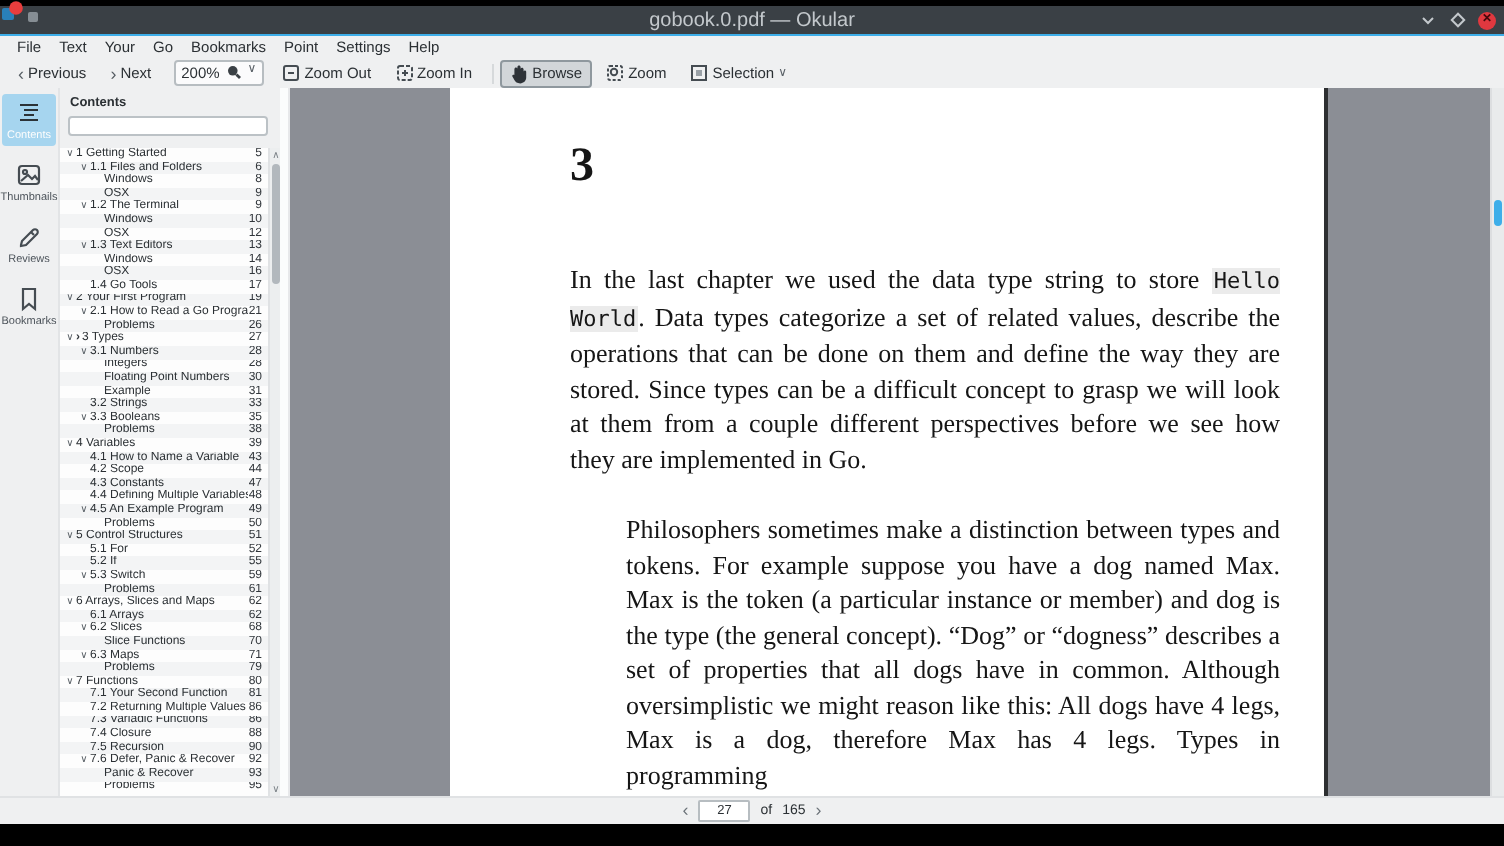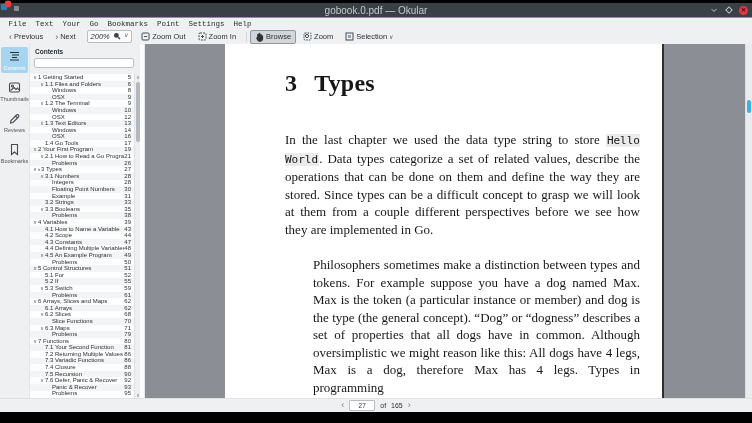--- a/index.html
+++ b/index.html
@@ -16,30 +16,30 @@
   .pinicon{position:absolute;left:14px;top:3px;width:5px;height:5px;
     background:#9aa1a7;border-radius:1px;opacity:.8;}
   .wintitle{flex:1;text-align:center;font-size:10px;color:#c3c8cc;}
   .winbtns{position:absolute;right:4px;top:0;height:14px;display:flex;align-items:center;gap:6px;}
   .winbtn{width:9px;height:9px;display:flex;align-items:center;justify-content:center;}
   .closebtn{width:9px;height:9px;border-radius:50%;background:#e0383f;
     color:#43080b;font-size:6px;line-height:9px;text-align:center;font-weight:bold;}
   
   .menubar{position:absolute;top:18px;left:0;right:0;height:11px;background:#eff0f1;
     display:flex;align-items:center;padding-left:4px;font-size:7.5px;color:#2b3034;}
-  .menuitem{padding:0 4.5px;font-family:Liberation Mono, monospace;}
+  .menuitem{padding:0 4.5px;}
   
   .toolbar{position:absolute;top:29px;left:0;right:0;height:15px;background:#eff0f1;
     display:flex;align-items:center;padding-left:4px;font-size:7.5px;color:#2b3034;}
   .tbtn{display:flex;align-items:center;gap:2px;padding:1px 4px;margin-right:2px;
     border:1px solid transparent;border-radius:2px;}
   .tbtn.checked{background:#d2d6d9;border-color:#8f989e;}
   .navglyph{font-size:9px;line-height:8px;color:#555c62;}
   .combo{display:flex;align-items:flex-start;gap:3px;border:1px solid #b7bdc1;background:#fbfbfc;
-    border-radius:2px;padding:1px 3px;margin:0 4px;height:9px;font-style:italic;}
+    border-radius:2px;padding:1px 3px;margin:0 4px;height:9px;}
   .chev{font-size:6px;color:#5a6167;line-height:6px;}
   .tsep{width:1px;height:10px;background:#d6d9db;margin:0 3px;}
   .ticon{display:block;}
   
   .main{position:absolute;top:44px;left:0;width:752px;height:354px;display:flex;}
   
   .sidebar{width:30px;background:#eff0f1;border-right:1px solid #e2e4e6;
     display:flex;flex-direction:column;align-items:center;padding-top:3px;gap:5px;box-sizing:border-box;}
   .sideitem{width:27px;display:flex;flex-direction:column;align-items:center;gap:2px;
     padding:3px 0 2px;border-radius:2px;color:#4d545b;font-size:5.5px;text-align:center;}
@@ -471,21 +471,20 @@
     </div>
   </div>
 
   <div class="splitter"></div>
 
   <div class="viewport">
     <div class="page">
       <div class="doc">
         <div class="docheading">
           <span>3</span>
-          <span>Types</span>
         </div>
         <p class="first"><span>In the last chapter we used the data type string to store </span><span class="code">Hello World</span><span>. Data types categorize a set of related values, describe the operations that can be done on them and define the way they are stored. Since types can be a difficult concept to grasp we will look at them from a couple different perspectives before we see how they are implemented in Go.</span></p>
         <p>Philosophers sometimes make a distinction between types and tokens. For example suppose you have a dog named Max. Max is the token (a particular instance or member) and dog is the type (the general concept). “Dog” or “dogness” describes a set of properties that all dogs have in common. Although oversimplistic we might reason like this: All dogs have 4 legs, Max is a dog, therefore Max has 4 legs. Types in programming</p>
       </div>
     </div>
   </div>
 
   <div class="vscroll">
     <span class="vthumb"></span>
   </div>

